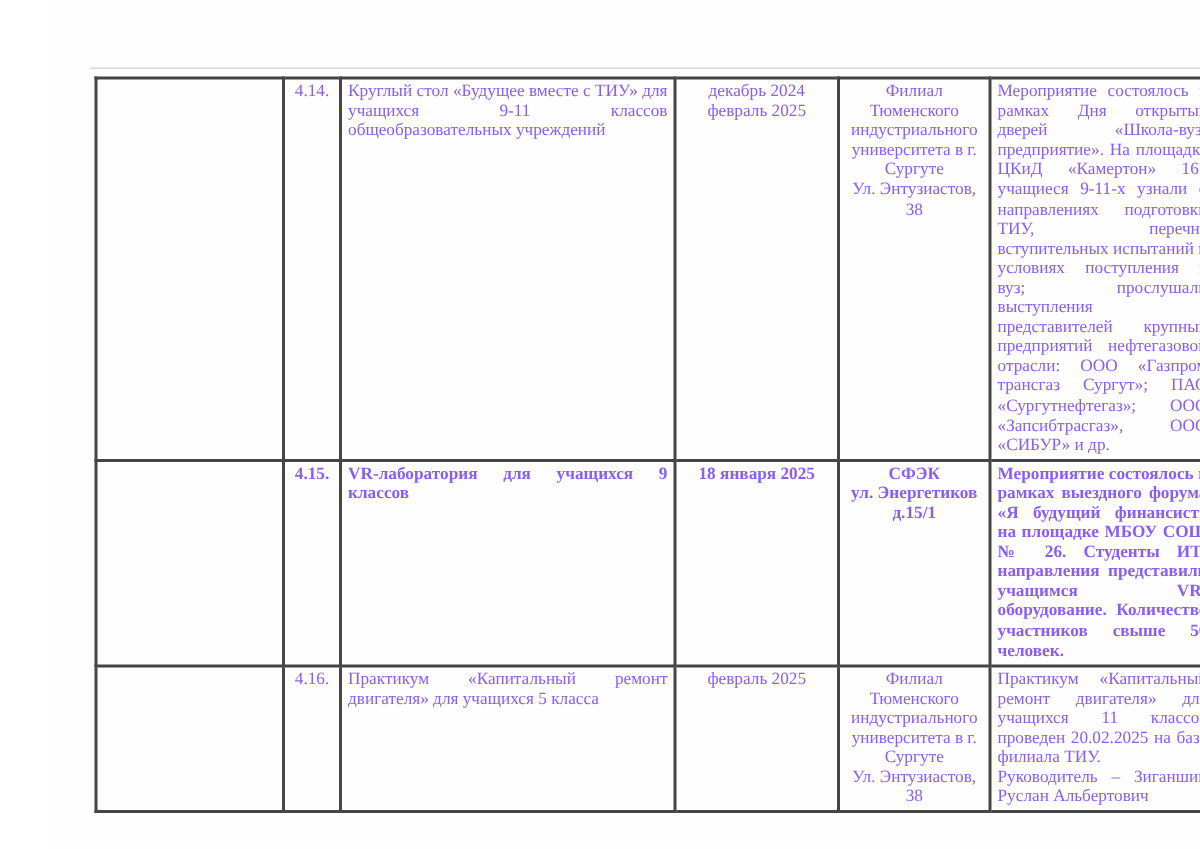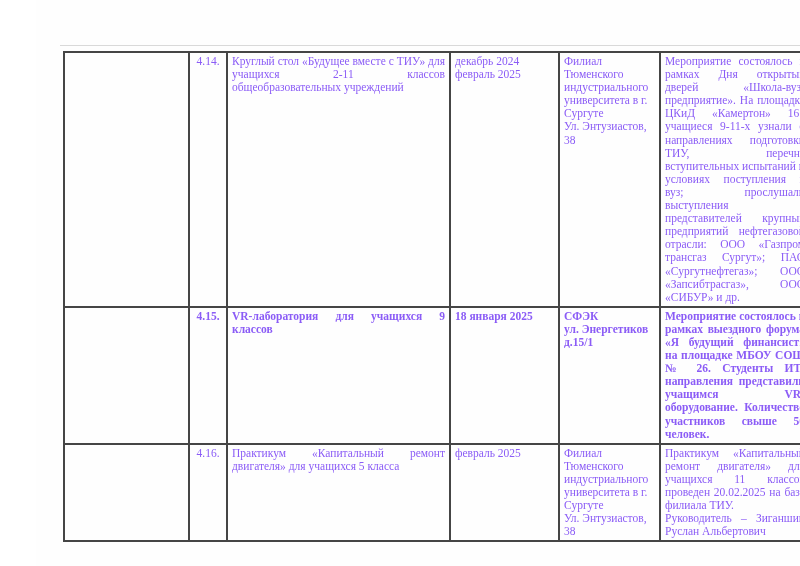--- a/index.html
+++ b/index.html
@@ -45,24 +45,26 @@
   td.c-spacer { background: #fefefe; }
   td.c-num {
     text-align: center;
     padding-top: 3px;
   }
   td.c-title {
     text-align: justify;
     padding: 3px 6px 2px 7px;
   }
   td.c-date {
+    text-align: center;
     white-space: pre-line;
     padding-top: 3px;
   }
   td.c-venue {
+    text-align: center;
     white-space: pre-line;
     padding-top: 3px;
   }
   td.c-result {
     text-align: justify;
     white-space: pre-line;
     padding: 3px 5px 2px 6px;
   }
   tr.r1 { height: 237px; }
   tr.r2 { height: 132px; font-weight: bold; }
@@ -81,21 +83,21 @@
       <col style="width:38px">
       <col style="width:223px">
       <col style="width:109px">
       <col style="width:101px">
       <col style="width:150px">
     </colgroup>
     <tbody>
       <tr class="r1">
         <td class="c-spacer"></td>
         <td class="c-num">4.14.</td>
-        <td class="c-title">Круглый стол «Будущее вместе с ТИУ» для учащихся 2-11 классов общеобразовательных учреждений</td>
+        <td class="c-title">Круглый стол «Будущее вместе с ТИУ» для учащихся 9-11 классов общеобразовательных учреждений</td>
         <td class="c-date">декабрь 2024
 февраль 2025</td>
         <td class="c-venue">Филиал Тюменского индустриального университета в г. Сургуте
 Ул. Энтузиастов, 38</td>
         <td class="c-result">Мероприятие состоялось в рамках Дня открытых дверей «Школа-вуз-предприятие». На площадке ЦКиД «Камертон» 167 учащиеся 9-11-х узнали о направлениях подготовки ТИУ, перечне вступительных испытаний и условиях поступления в вуз; прослушали выступления представителей крупных предприятий нефтегазовой отрасли: ООО «Газпром трансгаз Сургут»; ПАО «Сургутнефтегаз»; ООО «Запсибтрасгаз», ООО «СИБУР» и др.</td>
       </tr>
       <tr class="r2">
         <td class="c-spacer"></td>
         <td class="c-num">4.15.</td>
         <td class="c-title">VR-лаборатория для учащихся 9 классов</td>

